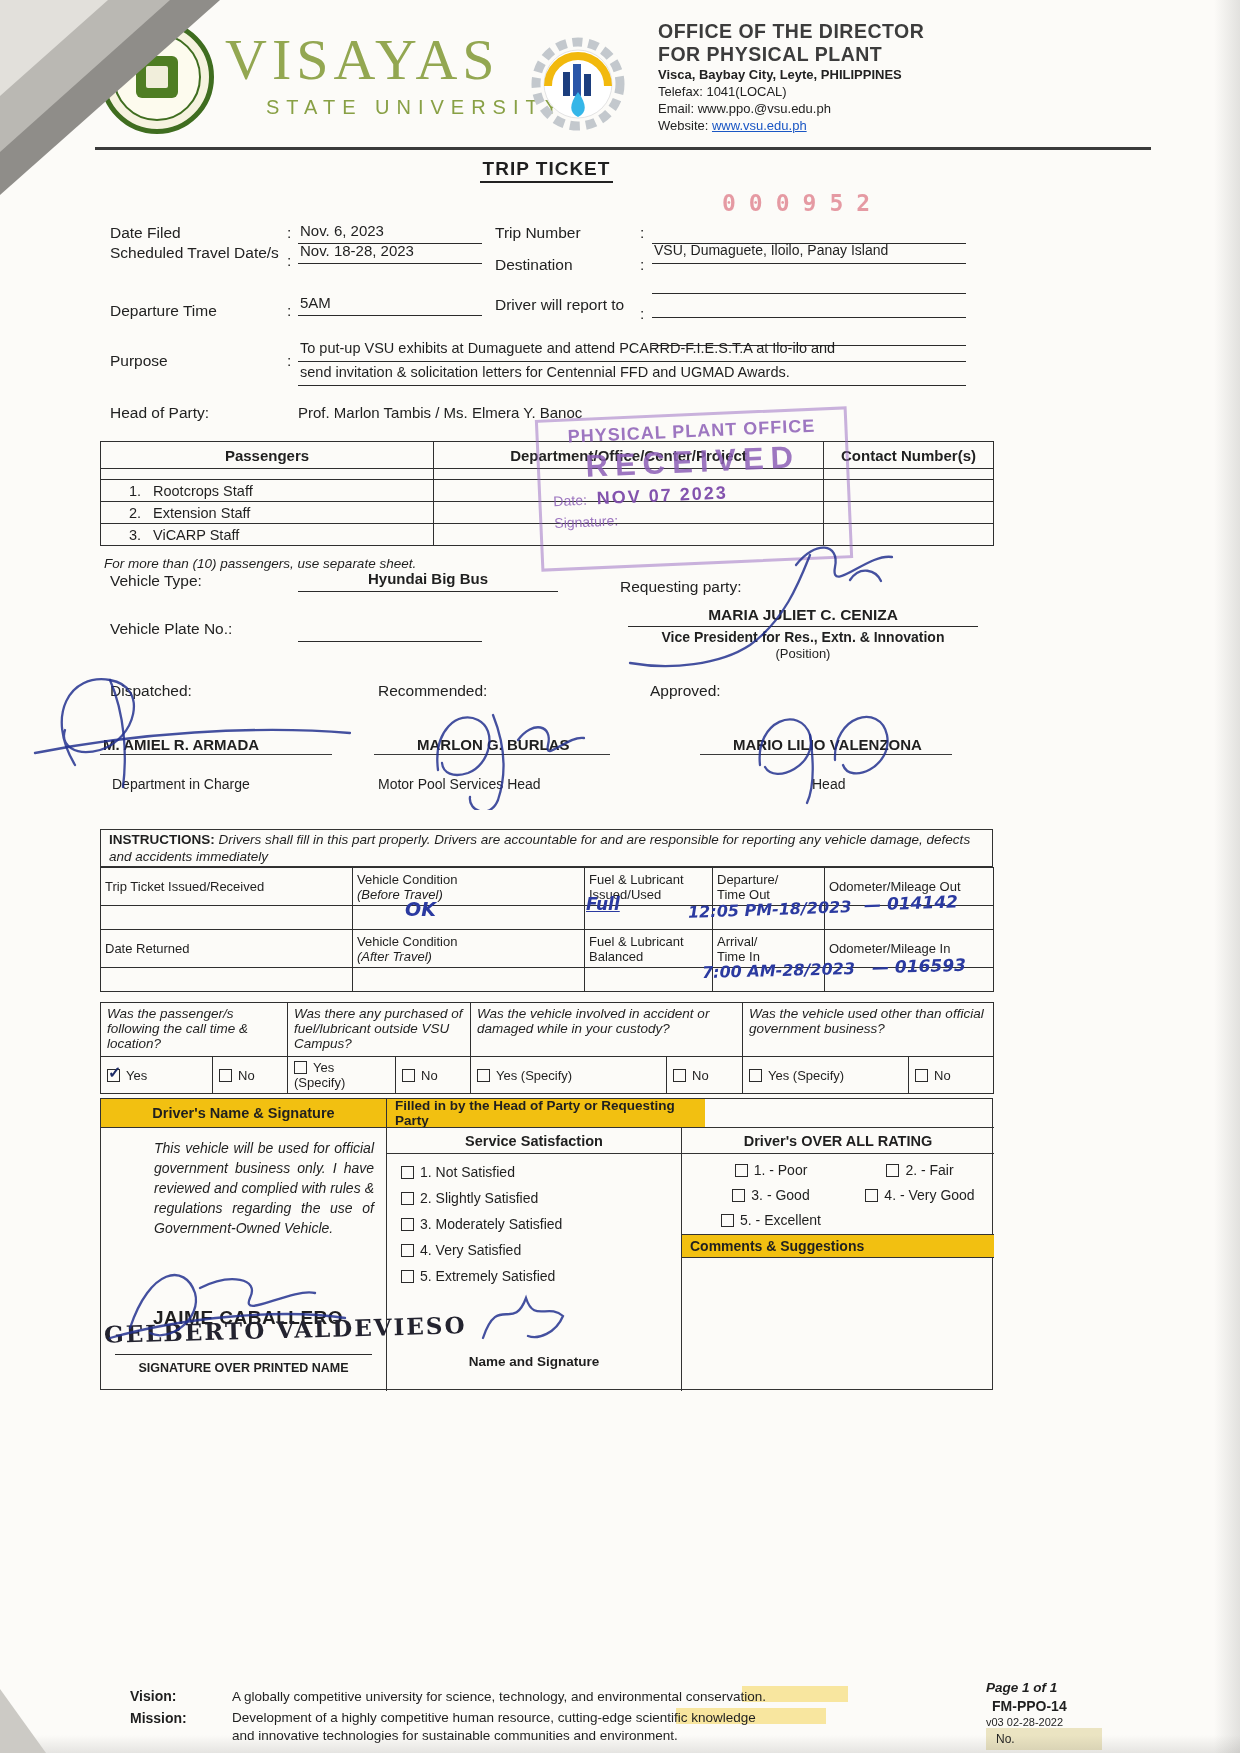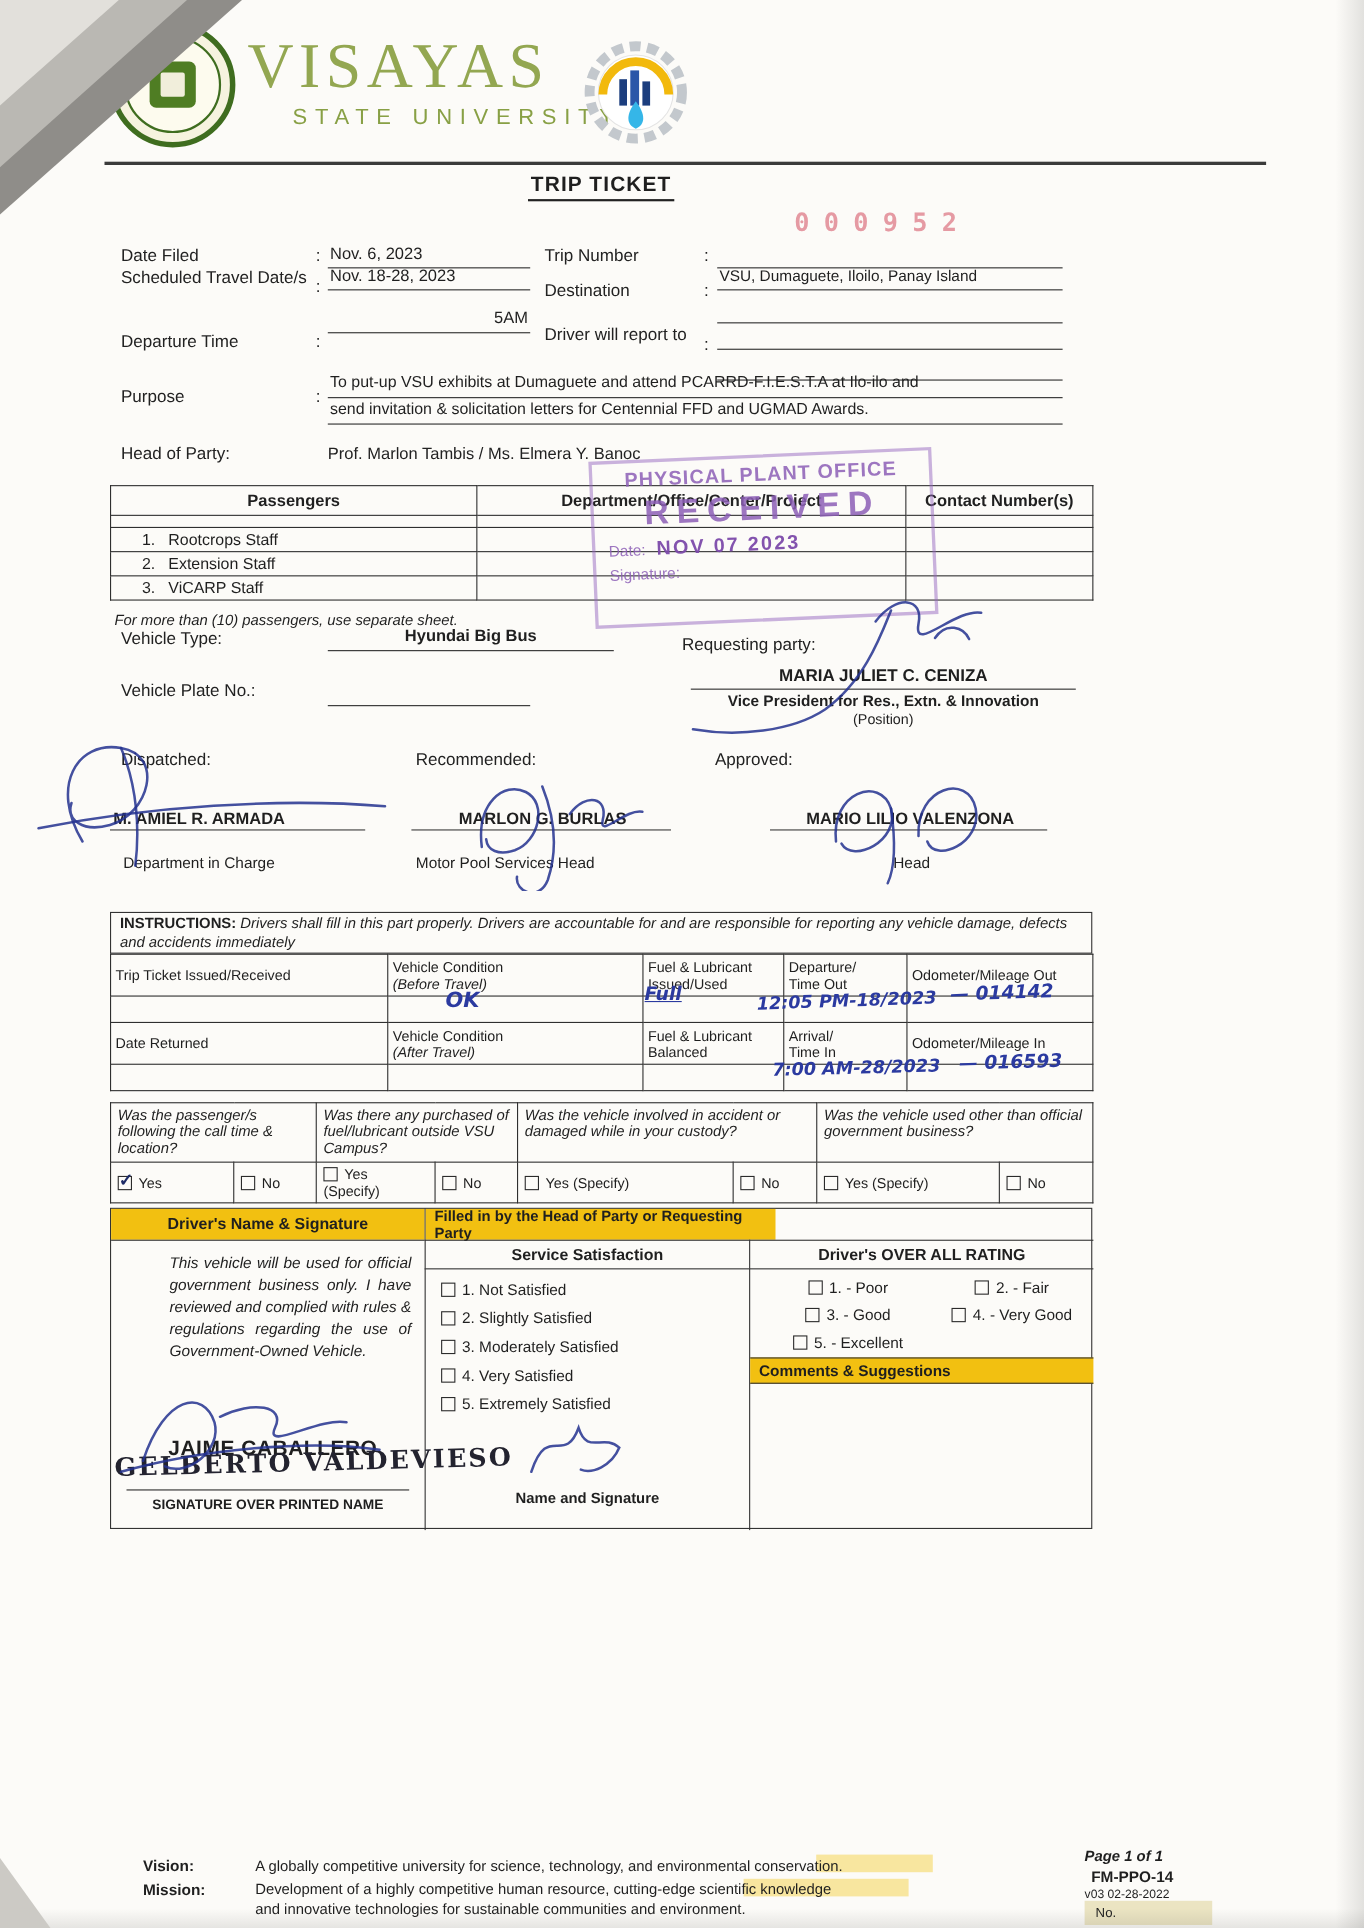--- a/index.html
+++ b/index.html
@@ -116,20 +116,31 @@
       <circle cx="50" cy="50" r="42" fill="none" stroke="#c3c8cd" stroke-width="9" stroke-dasharray="10 6"></circle>
       <circle cx="50" cy="50" r="34" fill="#ffffff" stroke="#e4e4e4"></circle>
       <path d="M20,52 A30,30 0 0 1 80,52" fill="none" stroke="#f2b90d" stroke-width="8"></path>
       <rect x="35" y="38" width="7" height="24" fill="#1c3e7e"></rect>
       <rect x="45" y="30" width="8" height="32" fill="#2a56a8"></rect>
       <rect x="56" y="40" width="7" height="22" fill="#1c3e7e"></rect>
       <path d="M50,58 C59,70 59,79 50,83 C41,79 41,70 50,58" fill="#35b6e8"></path>
     </svg>
   </div>
 
+  <div class="office">
+    <div class="big">OFFICE OF THE DIRECTOR</div>
+    <div class="big">FOR PHYSICAL PLANT</div>
+    <div class="line first">Visca, Baybay City, Leyte, PHILIPPINES</div>
+    <div class="line">Telefax: 1041(LOCAL)</div>
+    <div class="line">Email: www.ppo.@vsu.edu.ph</div>
+    <div class="line">
+      <span>Website:</span>
+      <span class="link">www.vsu.edu.ph</span>
+    </div>
+  </div>
   <div class="hdr-rule"></div>
 
   <div class="title-wrap"><span>TRIP TICKET</span></div>
   <div class="trip-stamp">000952</div>
 
   <div class="abs lbl" style="left:110px; top:224px;">Date Filed</div>
   <div class="colon" style="left:287px; top:224px;">:</div>
   <div class="fval" style="left:298px; top:222px; width:184px;">Nov. 6, 2023</div>
   <div class="abs lbl" style="left:495px; top:224px;">Trip Number</div>
   <div class="colon" style="left:640px; top:224px;">:</div>
@@ -138,21 +149,21 @@
   <div class="abs lbl" style="left:110px; top:244px; width:170px;">Scheduled Travel Date/s</div>
   <div class="colon" style="left:287px; top:252px;">:</div>
   <div class="fval" style="left:298px; top:242px; width:184px;">Nov. 18-28, 2023</div>
   <div class="abs lbl" style="left:495px; top:256px;">Destination</div>
   <div class="colon" style="left:640px; top:256px;">:</div>
   <div class="fval" style="left:652px; top:242px; width:314px; font-size:14px;">VSU, Dumaguete, Iloilo, Panay Island</div>
   <div class="fval" style="left:652px; top:272px; width:314px;"></div>
 
   <div class="abs lbl" style="left:110px; top:302px;">Departure Time</div>
   <div class="colon" style="left:287px; top:302px;">:</div>
-  <div class="fval" style="left:298px; top:281px; width:184px;text-align:right;">5AM</div>
+  <div class="fval" style="left:298px; top:294px; width:184px;">5AM</div>
   <div class="abs lbl" style="left:495px; top:296px; width:140px;">Driver will report to</div>
   <div class="colon" style="left:640px; top:305px;">:</div>
   <div class="fval" style="left:652px; top:296px; width:314px;"></div>
   <div class="fval" style="left:652px; top:324px; width:314px;"></div>
 
   <div class="abs lbl" style="left:110px; top:352px;">Purpose</div>
   <div class="colon" style="left:287px; top:352px;">:</div>
   <div class="fval" style="left:298px; top:364px; width:668px; font-size:14.5px;">send invitation &amp; solicitation letters for Centennial FFD and UGMAD Awards.</div>
   <div class="fval" style="left:298px; top:340px; width:668px; font-size:14.5px;">To put-up VSU exhibits at Dumaguete and attend PCARRD-F.I.E.S.T.A at Ilo-ilo and</div>
 

